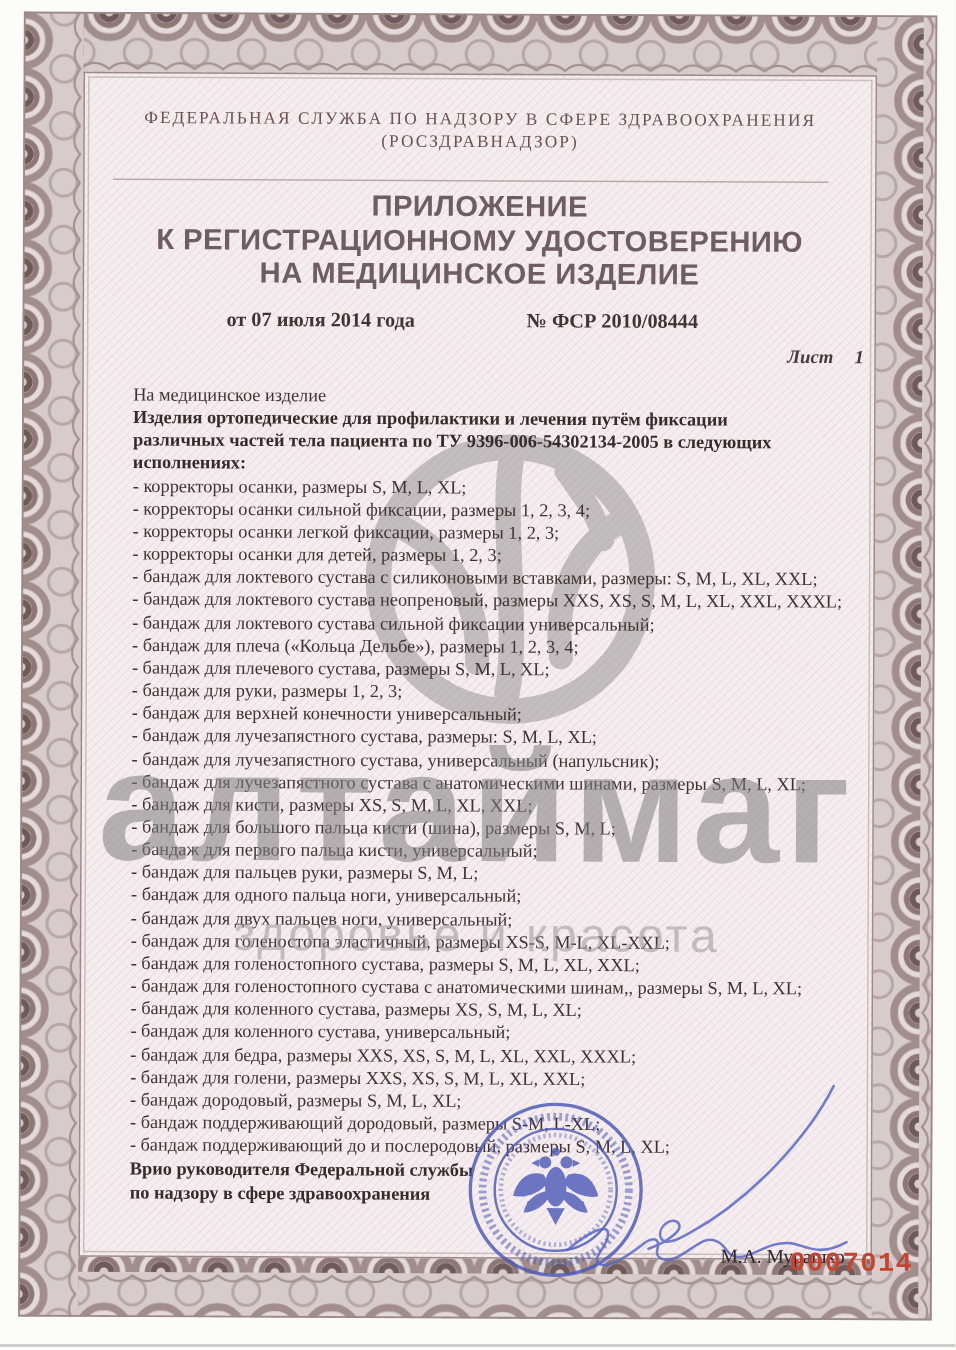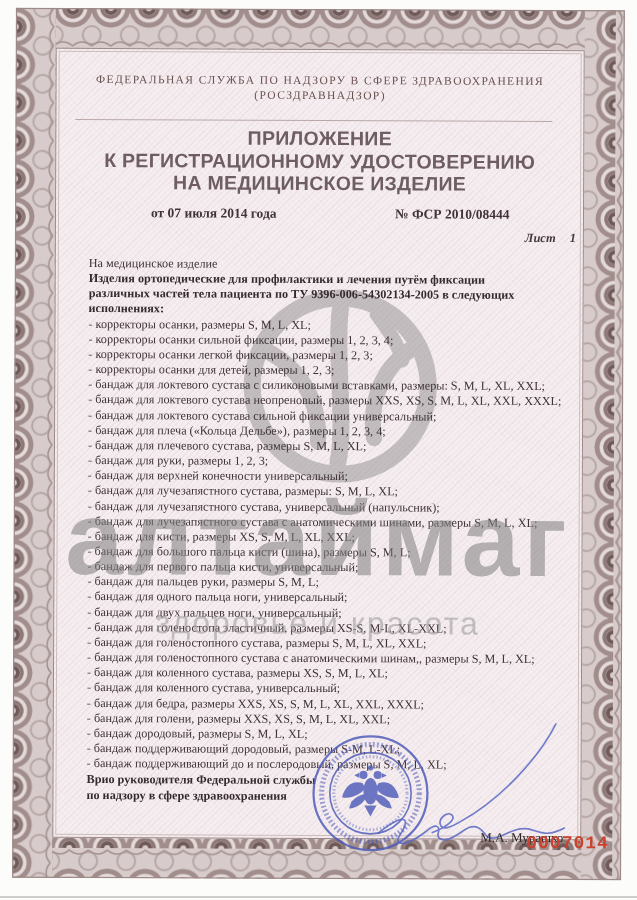--- a/index.html
+++ b/index.html
@@ -25,21 +25,21 @@
     color:#6b5152;font-size:11.5px;letter-spacing:1.4px;line-height:15px;
   }
   .divider{position:absolute;left:60px;right:72px;top:111px;height:1px;background:#b9a8a8;}
   .titles{
     position:absolute;left:40px;right:40px;top:118px;text-align:center;
     font-family:"Liberation Sans", sans-serif;font-weight:bold;
     color:#6e5d62;font-size:19.5px;line-height:22.5px;letter-spacing:.3px;
   }
   .dateline{position:absolute;left:0;top:197px;width:100%;font-weight:bold;color:#413437;font-size:13.5px;}
   .dateline .d1{position:absolute;left:136px;white-space:nowrap;}
-  .dateline .d2{position:absolute;left:336px;white-space:nowrap;margin-left:44px;}
+  .dateline .d2{position:absolute;left:336px;white-space:nowrap;}
   .sheetline{position:absolute;right:48px;top:221px;font-weight:bold;color:#45393b;font-size:12.5px;font-style:italic;}
   .sheetline .num{margin-left:14px;}
   
   .content{
     position:absolute;left:74px;top:248px;width:500px;
     color:#3f3335;font-size:12.2px;line-height:15.15px;
   }
   .content .boldline{font-weight:bold;color:#352b2d;}
   .signoff{font-weight:bold;color:#352b2d;margin-top:1px;}
   .signer{position:absolute;left:468px;top:820px;font-weight:normal;font-size:13px;color:#2e2628;white-space:nowrap;}

